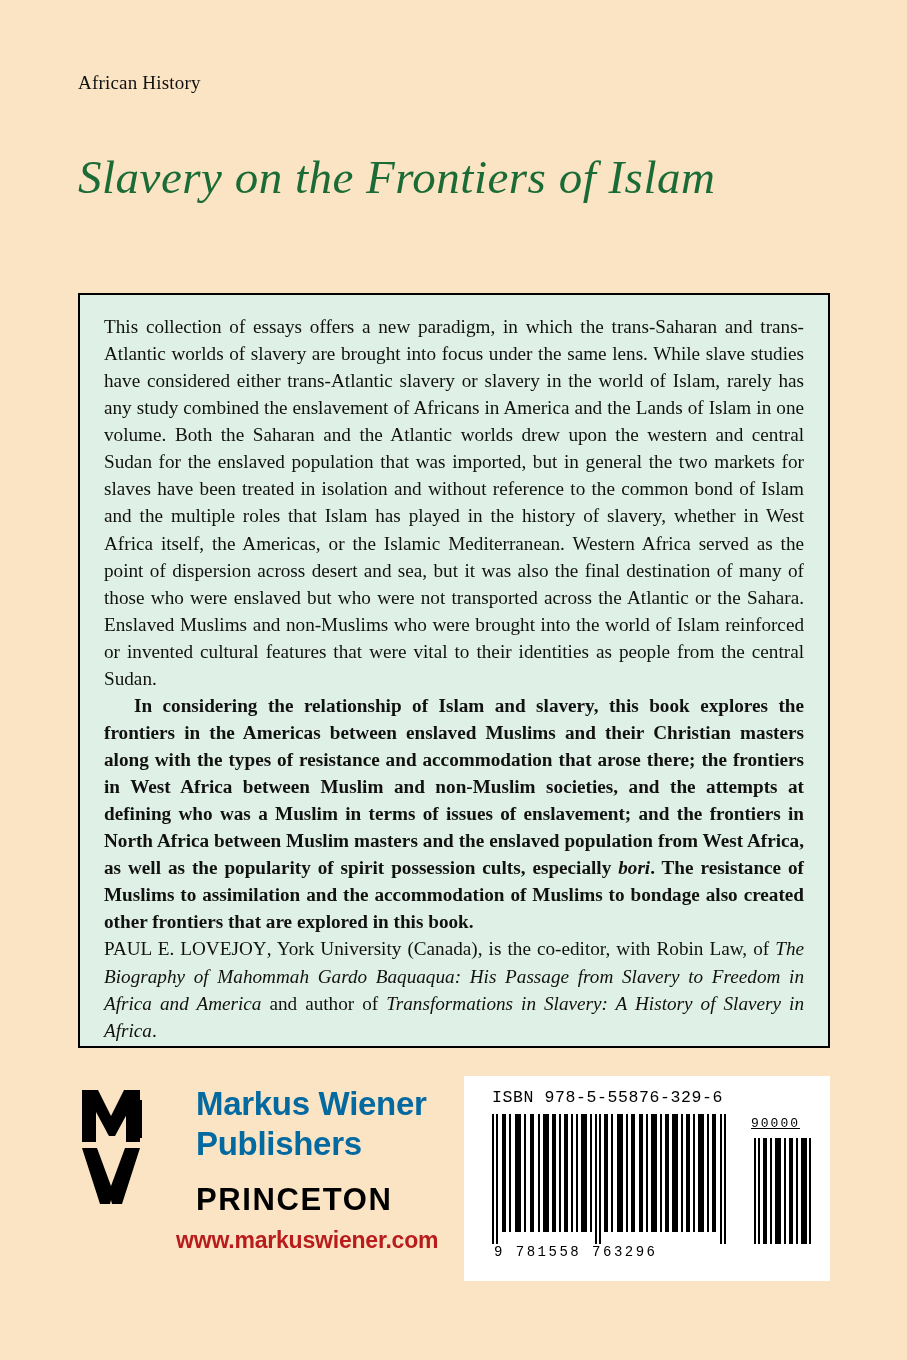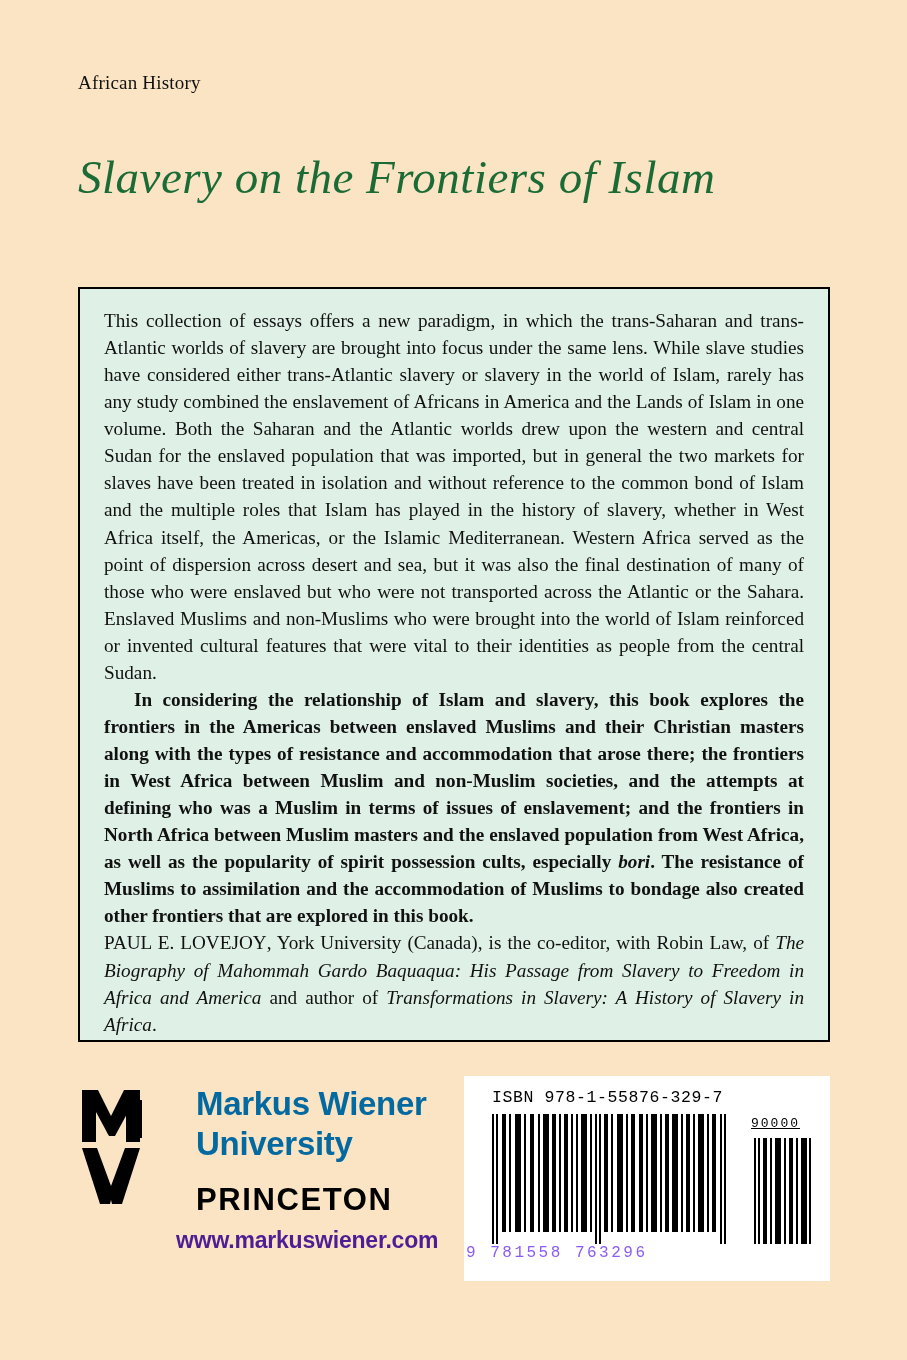--- a/index.html
+++ b/index.html
@@ -49,21 +49,21 @@
     width: 760px;
     text-align: center;
     font-family: "Liberation Serif", serif;
     font-style: italic;
     font-size: 36px;
     color: #111;
   }
   .blurb-box {
     position: absolute;
     left: 78px;
-    top: 287px;
+    top: 293px;
     width: 752px;
     height: 755px;
     background: #dff0e6;
     border: 2.5px solid #000;
     box-sizing: border-box;
     padding: 18px 24px 16px 24px;
   }
   .blurb-box p {
     margin: 0;
     font-family: "Liberation Serif", serif;
@@ -120,21 +120,21 @@
     letter-spacing: 1.6px;
     color: #000;
   }
   .pub-url {
     position: absolute;
     left: 98px;
     top: 145px;
     font-family: "Liberation Sans", sans-serif;
     font-weight: bold;
     font-size: 23px;
-    color: #4c1d95;
+    color: #b91c1c;
     letter-spacing: -0.2px;
   }
   .isbn-box {
     position: absolute;
     left: 464px;
     top: 1076px;
     width: 366px;
     height: 205px;
     background: #ffffff;
   }
@@ -166,27 +166,27 @@
   }
   .barcode-addon {
     position: absolute;
     left: 290px;
     top: 62px;
     width: 58px;
     height: 106px;
   }
   .barcode-digits {
     position: absolute;
-    left: 2px;
+    left: 30px;
     top: 168px;
     width: 260px;
     font-family: "Liberation Mono", monospace;
-    font-size: 16px;
+    font-size: 14px;
     letter-spacing: 2.5px;
-    color: #8b5cf6;
+    color: #000000;
   }
 </style>
 </head>
 <body>
 
 <div class="page">
 
   <div class="category">African History</div>
 
   <div class="title">Slavery on the Frontiers of Islam</div>
@@ -204,28 +204,28 @@
       <path d="M66 14 L82 14 L95 40 L95 14 L103 14 L103 52 L88 52 L74 26 L74 52 L66 52 Z" fill="#000" opacity="0"></path>
       <path d="M2 60 L18 60 L33 92 L48 60 L64 60 L48 110 L33 110 L18 76 L10 110 L2 110 Z" fill="#000" opacity="0"></path>
       <path d="M6 62 L22 62 L33 90 L44 62 L60 62 L46 112 L33 112 L26 90 L19 112 L6 112 Z" fill="#000" opacity="0"></path>
       <g fill="#000">
         <polygon points="4,4 20,4 33,30 46,4 62,4 62,56 48,56 48,22 36,48 30,48 18,22 18,56 4,56"></polygon>
         <polygon points="4,62 19,62 33,100 47,62 62,62 44,118 34,118 33,114 32,118 22,118"></polygon>
       </g>
     </svg>
     <div class="pub-name">
       <div>Markus Wiener</div>
-      <div>University</div>
+      <div>Publishers</div>
     </div>
     <div class="pub-city">PRINCETON</div>
     <div class="pub-url">www.markuswiener.com</div>
   </div>
 
   <div class="isbn-box">
-    <div class="isbn-text">ISBN 978-1-55876-329-7</div>
+    <div class="isbn-text">ISBN 978-5-55876-329-6</div>
     <div class="isbn-right">90000</div>
 
     <svg class="barcode-main" viewBox="0 0 238 130" preserveAspectRatio="none">
       <g fill="#000">
         <rect x="0" y="0" width="2" height="130"></rect>
         <rect x="4" y="0" width="2" height="130"></rect>
         <rect x="10" y="0" width="4" height="118"></rect>
         <rect x="17" y="0" width="2" height="118"></rect>
         <rect x="23" y="0" width="6" height="118"></rect>
         <rect x="32" y="0" width="2" height="118"></rect>

